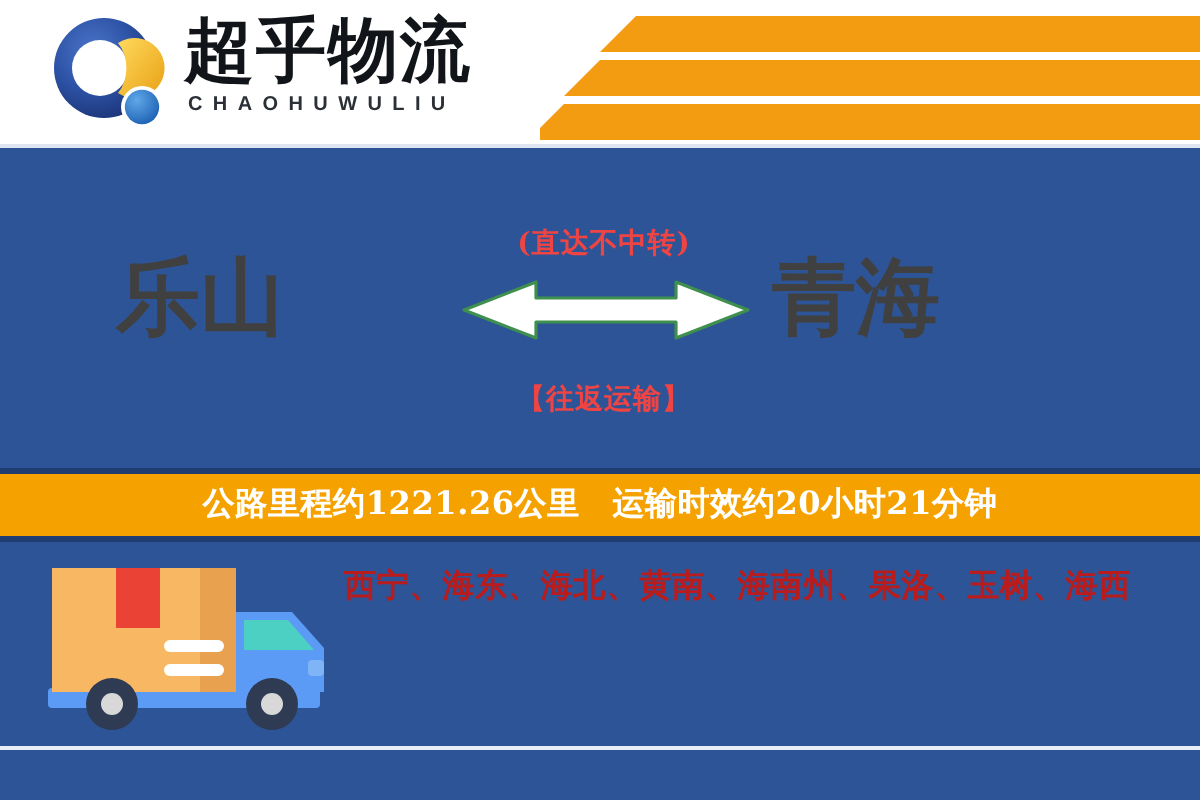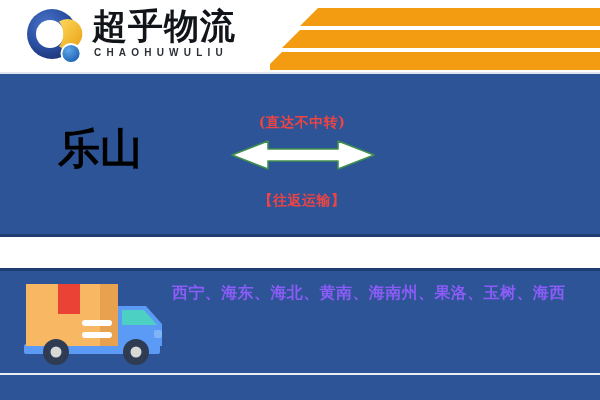--- a/index.html
+++ b/index.html
@@ -77,21 +77,21 @@
     width: 600px; height: 163px;
     background: #2d5496;
   }
   .city-left, .city-right {
     position: absolute;
     top: 124px;
     font-family: "DejaVu Serif", "Liberation Serif", serif;
     font-weight: bold;
     font-size: 42px;
     line-height: 50px;
-    color: #000000;
+    color: #404040;
     white-space: nowrap;
   }
   .city-left  { left: 58px; }
   .city-right { left: 386px; }
 
   .center-block {
     position: absolute;
     left: 228px; top: 112px;
     width: 148px;
     text-align: center;
@@ -151,21 +151,21 @@
     background: #2d5496;
   }
   .coverage-text {
     position: absolute;
     left: 172px; top: 281px;
     width: 412px;
     font-family: "DejaVu Serif", "Liberation Serif", serif;
     font-weight: bold;
     font-size: 16px;
     line-height: 24px;
-    color: #8b5cf6;
+    color: #b91c1c;
     letter-spacing: 0.4px;
     white-space: nowrap;
   }
   .truck-wrap {
     position: absolute;
     left: 18px; top: 276px;
     width: 156px; height: 104px;
   }
   .hr-bottom {
     position: absolute;
@@ -221,34 +221,38 @@
         <polygon points="12,52 330,52 330,70 -6,70" fill="#f39c12"></polygon>
       </svg>
     </div>
   </div>
 
   <div class="blue-top-line"></div>
 
   <div class="main"></div>
 
   <div class="city-left">乐山</div>
+  <div class="city-right">青海</div>
 
   <div class="center-block">
     <div class="tag-top">(直达不中转)</div>
 
     <div class="arrow-wrap">
       <svg width="148" height="34" viewBox="0 0 148 34" xmlns="http://www.w3.org/2000/svg">
         <path d="M4,17 L40,3 L40,11 L110,11 L110,3 L146,17 L110,31 L110,23 L40,23 L40,31 Z" fill="#ffffff" stroke="#3f8f4f" stroke-width="1.6" stroke-linejoin="round"></path>
       </svg>
     </div>
 
     <div class="tag-bottom">【往返运输】</div>
   </div>
 
   <div class="bar-line-top"></div>
+  <div class="orange-bar">
+    <span class="orange-bar-text">公路里程约1221.26公里　运输时效约20小时21分钟</span>
+  </div>
   <div class="bar-line-bottom"></div>
 
   <div class="bottom"></div>
 
   <div class="truck-wrap">
     <svg width="156" height="104" viewBox="0 0 156 104" xmlns="http://www.w3.org/2000/svg">
 
       <rect x="6" y="68" width="136" height="10" rx="2" fill="#5b9bf5"></rect>
 
       <rect x="8" y="8" width="92" height="62" fill="#f7b763"></rect>

